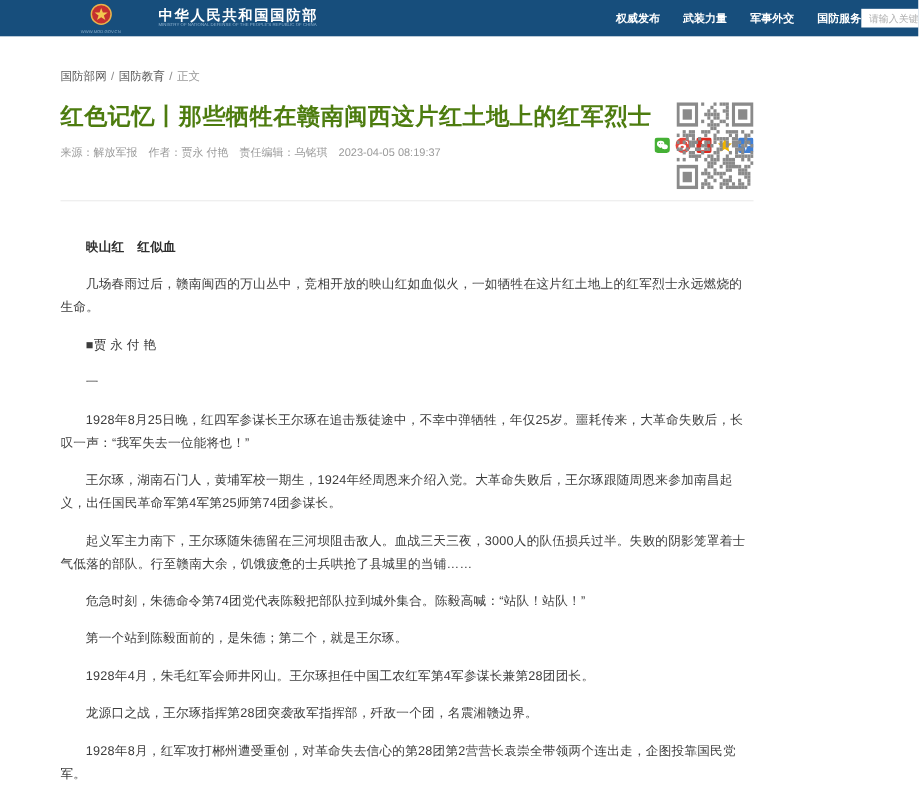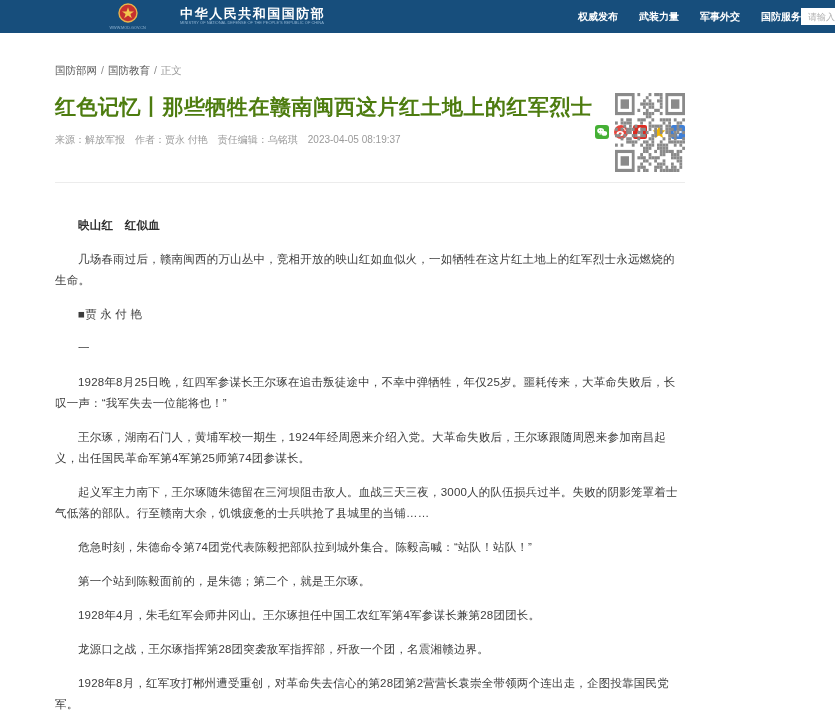--- a/index.html
+++ b/index.html
@@ -8,41 +8,40 @@
     width: 835px; height: 728px;
     background: #ffffff;
     font-family: "Liberation Sans", sans-serif;
   }
 
   
   .navbar {
     height: 33px; background: #174e7c;
     display: flex; align-items: center;
     position: relative;
-    padding-left: 36px;
   }
   .logo {
     margin-left: 44px; display: flex; flex-direction: column;
     align-items: center; cursor: pointer; flex-shrink: 0;
   }
   .site-url {
     font-size: 10px; color: #8fb3d1; white-space: nowrap;
     transform: scale(0.38); transform-origin: center top; margin-top: -1px;
     height: 4px; line-height: 10px;
   }
   .brand { margin-left: 5px; flex-shrink: 0; }
   .brand-title {
     color: #ffffff; font-weight: bold; font-size: 13px;
     letter-spacing: 1.5px; line-height: 14px; white-space: nowrap;
   }
   .brand-sub {
     color: #8fb3d1; font-size: 10px; white-space: nowrap;
     transform: scale(0.40); transform-origin: left top; height: 5px; line-height: 10px;
   }
-  .nav-links { display: flex; margin-left: 38px; gap: 21px; }
+  .nav-links { display: flex; margin-left: 56px; gap: 21px; }
   .nav-link {
     color: #ffffff; font-size: 10px; font-weight: bold;
     cursor: pointer; white-space: nowrap; text-decoration: none;
   }
   .search { margin-left: auto; margin-right: 6px; display: flex; height: 17px; }
   .search-input {
     width: 160px; height: 17px; border: none; outline: none;
     padding: 0 7px; font-size: 9px; color: #333;
     font-family: "Liberation Sans", sans-serif;
   }

